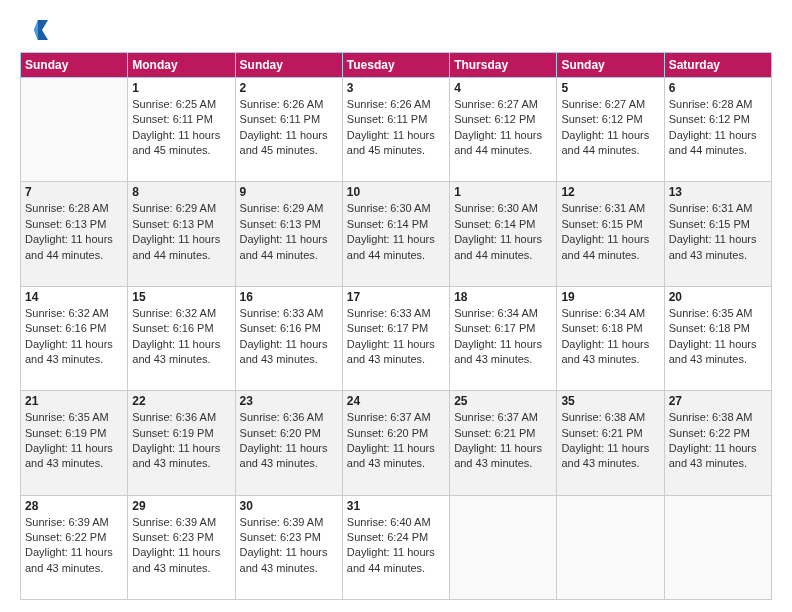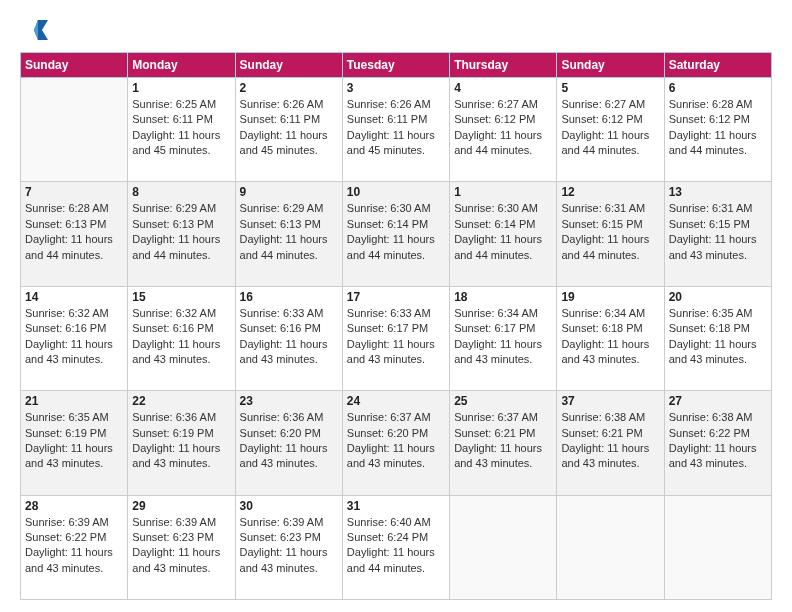--- a/index.html
+++ b/index.html
@@ -231,21 +231,21 @@
           </td>
           <td>
             <span class="day-number">24</span>
             <div class="cell-info">Sunrise: 6:37 AM<br>Sunset: 6:20 PM<br>Daylight: 11 hours and 43 minutes.</div>
           </td>
           <td>
             <span class="day-number">25</span>
             <div class="cell-info">Sunrise: 6:37 AM<br>Sunset: 6:21 PM<br>Daylight: 11 hours and 43 minutes.</div>
           </td>
           <td>
-            <span class="day-number">37</span>
+            <span class="day-number">35</span>
             <div class="cell-info">Sunrise: 6:38 AM<br>Sunset: 6:21 PM<br>Daylight: 11 hours and 43 minutes.</div>
           </td>
           <td>
             <span class="day-number">27</span>
             <div class="cell-info">Sunrise: 6:38 AM<br>Sunset: 6:22 PM<br>Daylight: 11 hours and 43 minutes.</div>
           </td>
         </tr>
         <tr>
           <td>
             <span class="day-number">28</span>

